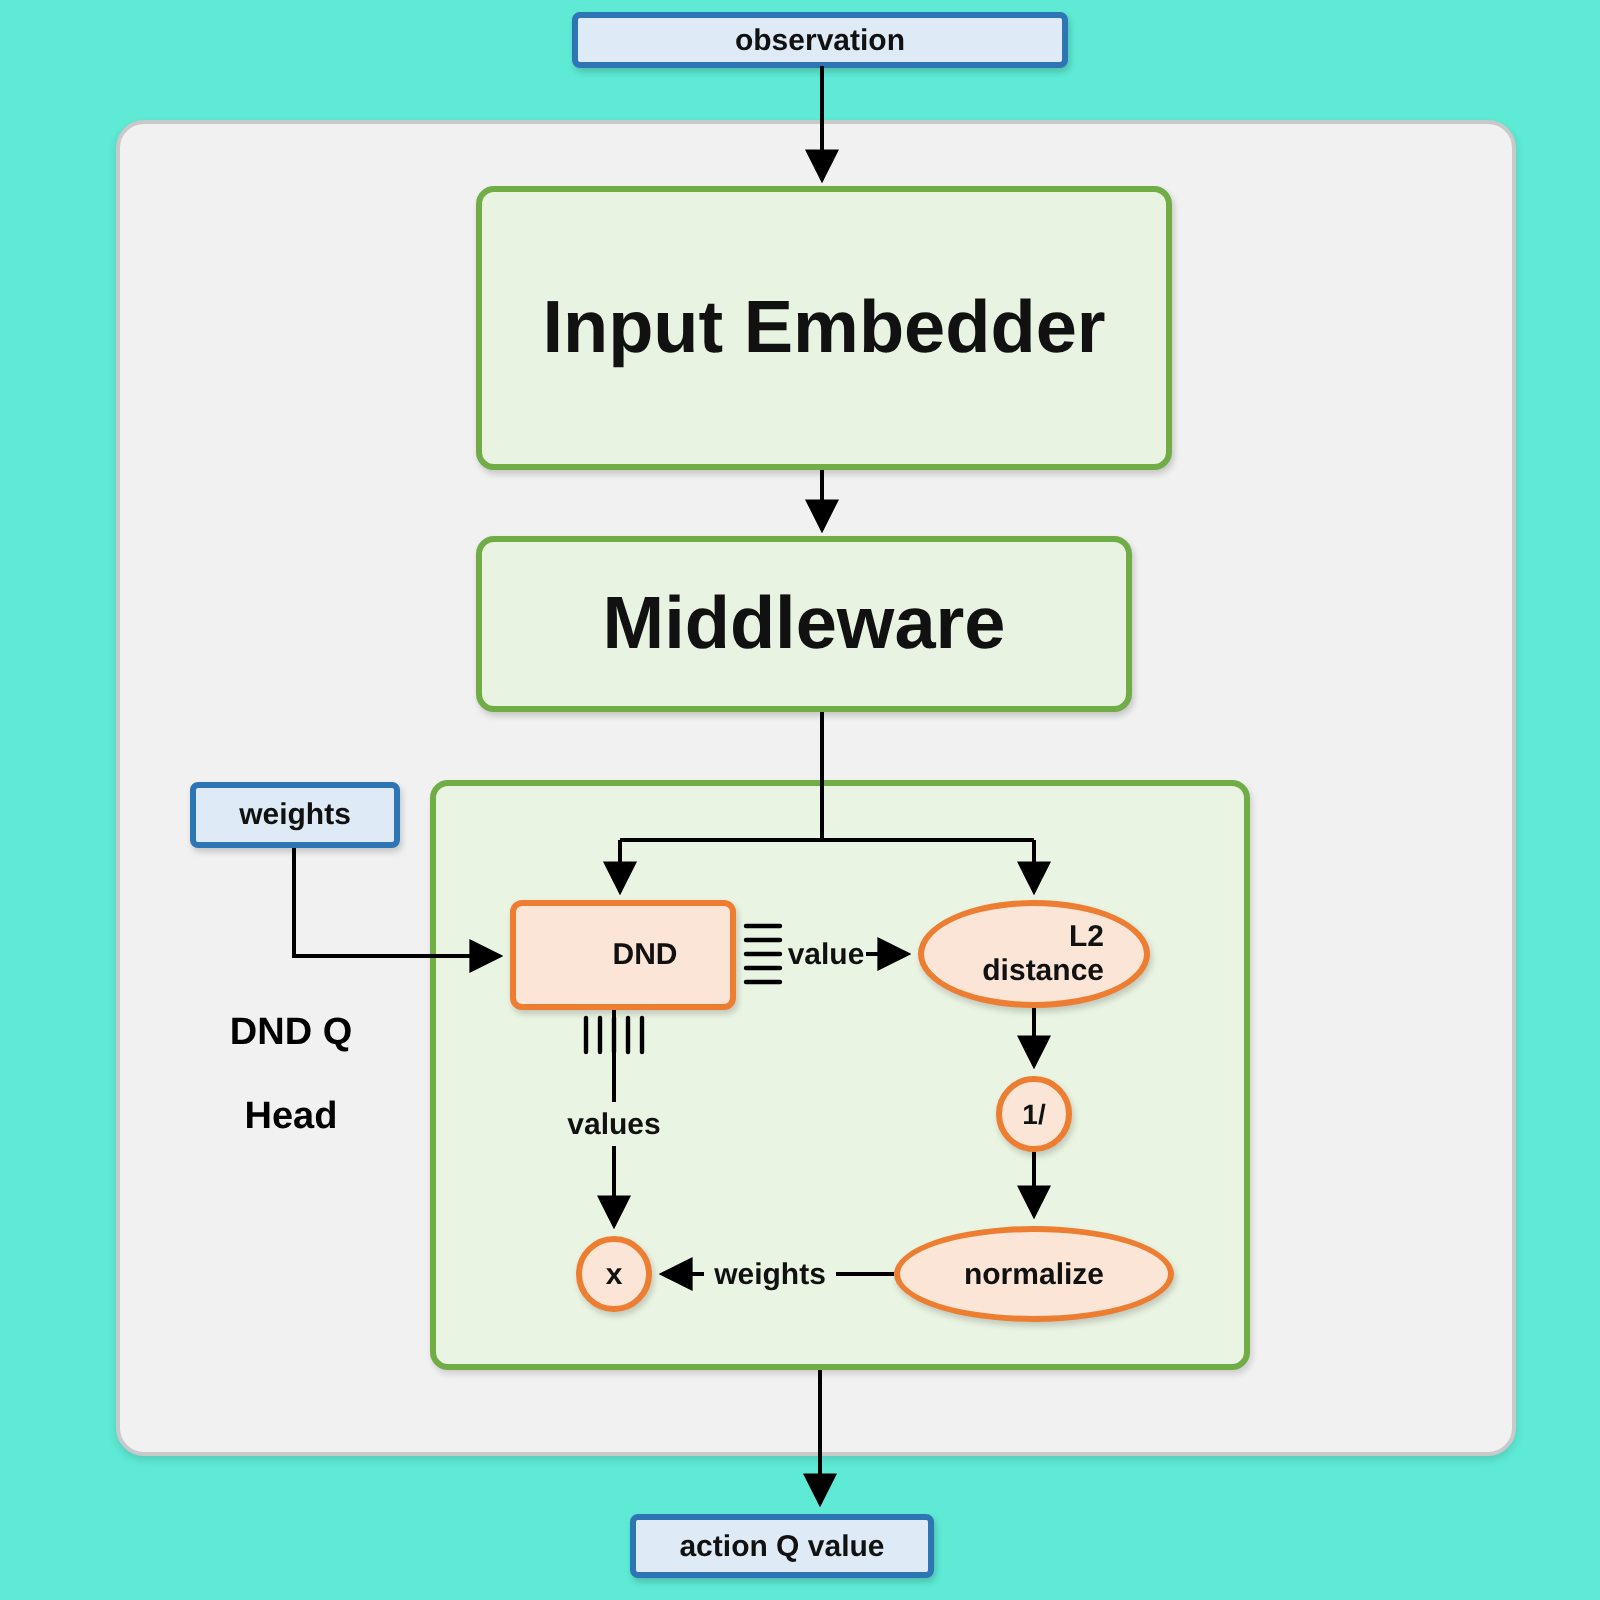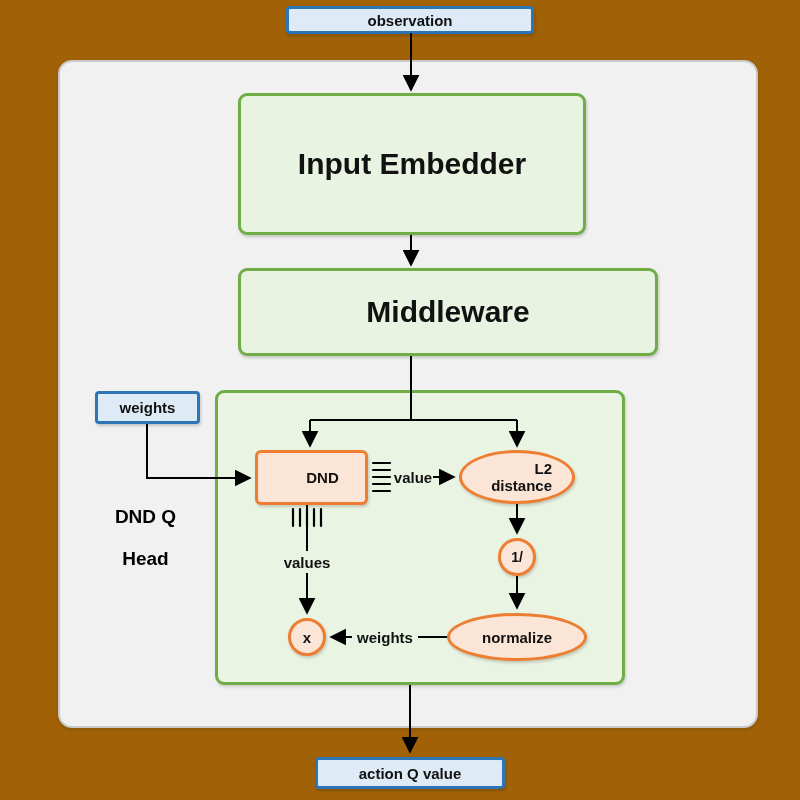--- a/index.html
+++ b/index.html
@@ -1,17 +1,17 @@
 <!DOCTYPE html>
 <html style="--blue-border: #2e75b6; --blue-fill: #deebf7; --green-border: #70ad47; --green-fill: #e9f3e1; --green-fill-inner: #eaf4e2; --orange-border: #ed7d31; --orange-fill: #fbe5d6; --panel-fill: #f1f1f2; --panel-border: #c9c9c9; --arrow: #000000;"><head>
 <meta charset="utf-8">
 <style>
   html,body{margin:0;padding:0;background:#fff;}
   .canvas{
-    position:relative;width:800px;height:800px;background:#a16207;overflow:hidden;
+    position:relative;width:800px;height:800px;background:#5eead4;overflow:hidden;
     font-family:"Liberation Sans",sans-serif;color:#111;
   }
   .abs{position:absolute;box-sizing:border-box;}
   .panel{
     background:var(--panel-fill,#f1f1f2);
     border:2px solid var(--panel-border,#c9c9c9);
     border-radius:14px;
     box-shadow:0 2px 4px rgba(0,0,0,.12);
     z-index:0;
   }
@@ -23,21 +23,21 @@
   .blue{
     background:var(--blue-fill,#deebf7);
     border:3px solid var(--blue-border,#2e75b6);
     border-radius:4px;font-size:15px;
   }
   .green{
     background:var(--green-fill,#e9f3e1);
     border:3px solid var(--green-border,#70ad47);
     border-radius:9px;
   }
-  .green.big{font-size:30px;}
+  .green.big{font-size:37px;}
   .container-green{
     background:var(--green-fill-inner,#eaf4e2);
     border:3px solid var(--green-border,#70ad47);
     border-radius:9px;z-index:1;
     box-shadow:1px 2px 3px rgba(0,0,0,.15);
   }
   .orange{
     background:var(--orange-fill,#fbe5d6);
     border:3px solid var(--orange-border,#ed7d31);
     font-size:15px;
@@ -62,25 +62,25 @@
 <div class="canvas">
 
   <div class="abs panel" style="left:58px;top:60px;width:700px;height:668px;"></div>
 
   <div class="abs container-green" style="left:215px;top:390px;width:410px;height:295px;"></div>
 
   <div class="abs node blue" style="left:286px;top:6px;width:248px;height:28px;">observation</div>
 
   <div class="abs node blue" style="left:95px;top:391px;width:105px;height:33px;">weights</div>
 
-  <div class="abs node blue" style="left:315px;top:757px;width:190px;height:32px;text-align:center;">action Q value</div>
+  <div class="abs node blue" style="left:315px;top:757px;width:152px;height:32px;text-align:center;">action Q value</div>
 
   <div class="abs node green big" style="left:238px;top:93px;width:348px;height:142px;">Input Embedder</div>
 
-  <div class="abs node green big" style="left:238px;top:268px;width:420px;height:88px;">Middleware</div>
+  <div class="abs node green big" style="left:238px;top:268px;width:328px;height:88px;">Middleware</div>
 
   <div class="abs node orange rect-orange" style="left:255px;top:450px;width:113px;height:55px;">DND</div>
 
   <div class="abs node orange ellipse" style="left:459px;top:450px;width:116px;height:54px;">
     <span class="l2-text">L2 distance</span>
   </div>
 
   <div class="abs node orange ellipse" style="left:498px;top:538px;width:38px;height:38px;font-size:14px;">1/</div>
 
   <div class="abs node orange ellipse" style="left:447px;top:613px;width:140px;height:48px;">normalize</div>

